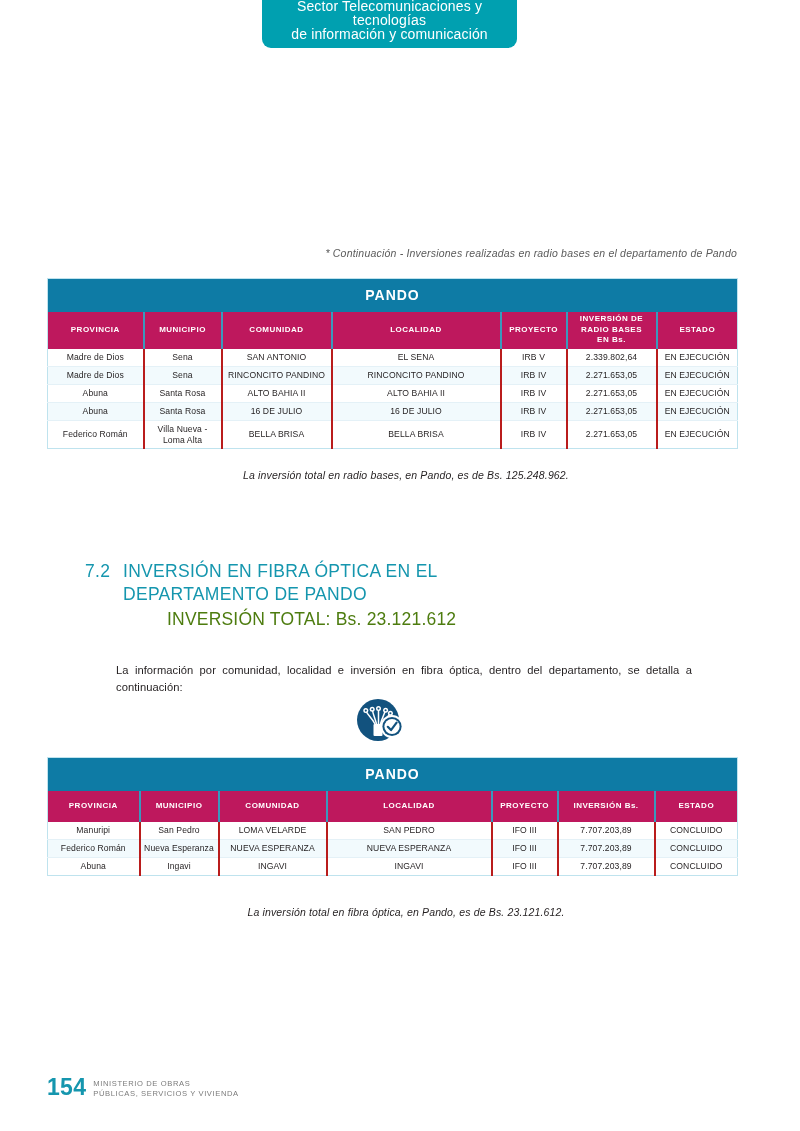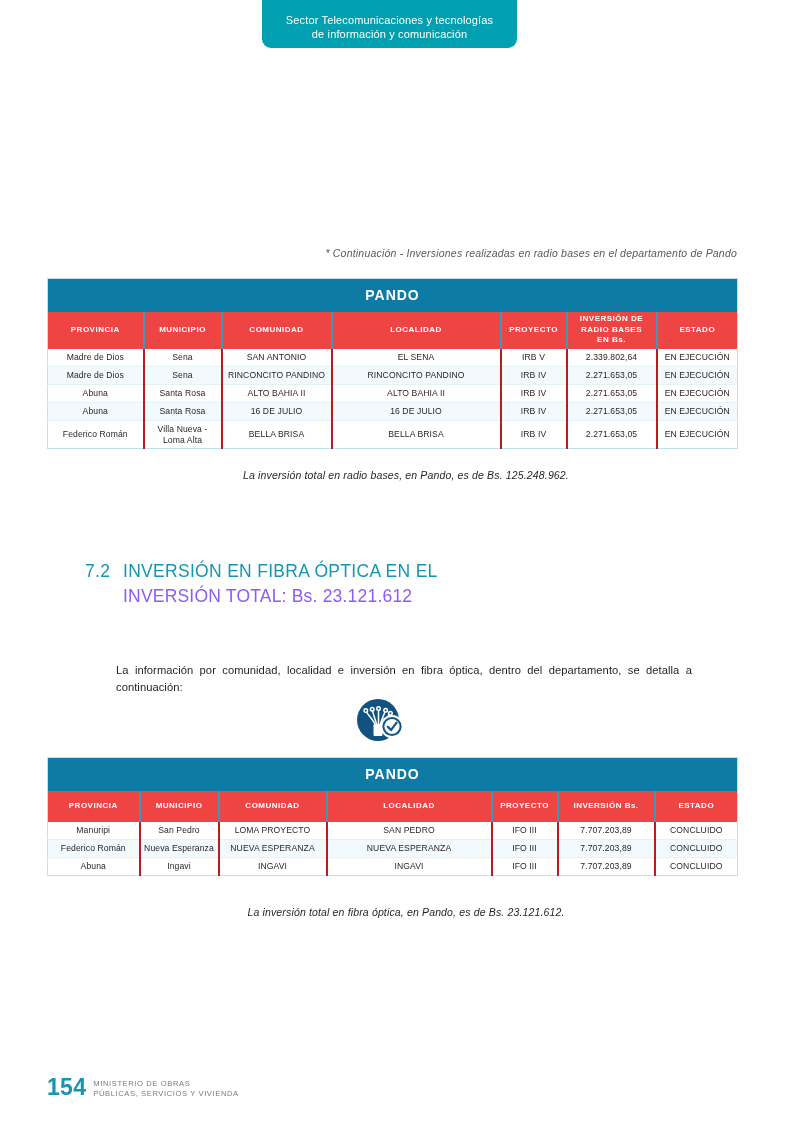--- a/index.html
+++ b/index.html
@@ -23,21 +23,21 @@
     background: #00A0B0;
     border-radius: 0 0 9px 9px;
     color: #ffffff;
     display: flex;
     align-items: flex-end;
     justify-content: center;
     padding-bottom: 7px;
     text-align: center;
   }
   .section-tab-text {
-    font-size: 11px;
+    font-size: 14px;
     line-height: 14px;
     letter-spacing: 0.15px;
     font-weight: 400;
     white-space: pre-line;
   }
 
   
   .continuation-note {
     position: absolute;
     left: 47px;
@@ -67,21 +67,21 @@
     background: #0E7BA5;
     color: #ffffff;
     text-align: center;
     font-size: 14px;
     font-weight: bold;
     letter-spacing: 1px;
     height: 33px;
     vertical-align: middle;
   }
   .data-table thead .col-head {
-    background: #ef4444;
+    background: #be185d;
     color: #ffffff;
     text-align: center;
     font-size: 8px;
     font-weight: bold;
     letter-spacing: 0.5px;
     line-height: 10.5px;
     vertical-align: middle;
     border-left: 2px solid #3a99bd;
   }
   .data-table thead .col-head:first-child { border-left: none; }
@@ -137,25 +137,26 @@
     line-height: 23px;
   }
   .heading-lines { flex: 1 1 auto; }
   .heading-l1, .heading-l2 {
     color: #1596AE;
     font-size: 17.5px;
     line-height: 23px;
     letter-spacing: 0.3px;
   }
   .heading-l3 {
-    color: #8b5cf6;
+    color: #4d7c0f;
     font-size: 17.5px;
     line-height: 26px;
     letter-spacing: 0.2px;
     font-weight: 400;
+    margin-left: 44px;
   }
 
   
   .body-para {
     position: absolute;
     left: 116px;
     top: 662px;
     width: 576px;
     font-size: 11.2px;
     line-height: 16.5px;
@@ -283,20 +284,21 @@
   </tbody>
 </table>
 
 <div class="total-note" id="total-radio-bases">La inversión total en radio bases, en Pando, es de Bs. 125.248.962.</div>
 
 <div class="heading-block">
   <div class="heading-row">
     <div class="heading-num">7.2</div>
     <div class="heading-lines">
       <div class="heading-l1">INVERSIÓN EN FIBRA ÓPTICA EN EL</div>
+      <div class="heading-l2">DEPARTAMENTO DE PANDO</div>
       <div class="heading-l3">INVERSIÓN TOTAL: Bs. 23.121.612</div>
     </div>
   </div>
 </div>
 
 <div class="body-para">La información por comunidad, localidad e inversión en fibra óptica, dentro del departamento, se detalla a continuación:</div>
 
 <div class="fiber-icon">
   <svg width="50" height="50" viewBox="0 0 50 50" xmlns="http://www.w3.org/2000/svg">
     <circle cx="23" cy="23" r="21" fill="#12527E"></circle>
@@ -353,21 +355,21 @@
       <th class="col-head">LOCALIDAD</th>
       <th class="col-head">PROYECTO</th>
       <th class="col-head">INVERSIÓN Bs.</th>
       <th class="col-head">ESTADO</th>
     </tr>
   </thead>
   <tbody>
     <tr>
       <td>Manuripi</td>
       <td>San Pedro</td>
-      <td>LOMA PROYECTO</td>
+      <td>LOMA VELARDE</td>
       <td>SAN PEDRO</td>
       <td>IFO III</td>
       <td>7.707.203,89</td>
       <td>CONCLUIDO</td>
     </tr>
     <tr>
       <td>Federico Román</td>
       <td>Nueva Esperanza</td>
       <td>NUEVA ESPERANZA</td>
       <td>NUEVA ESPERANZA</td>

